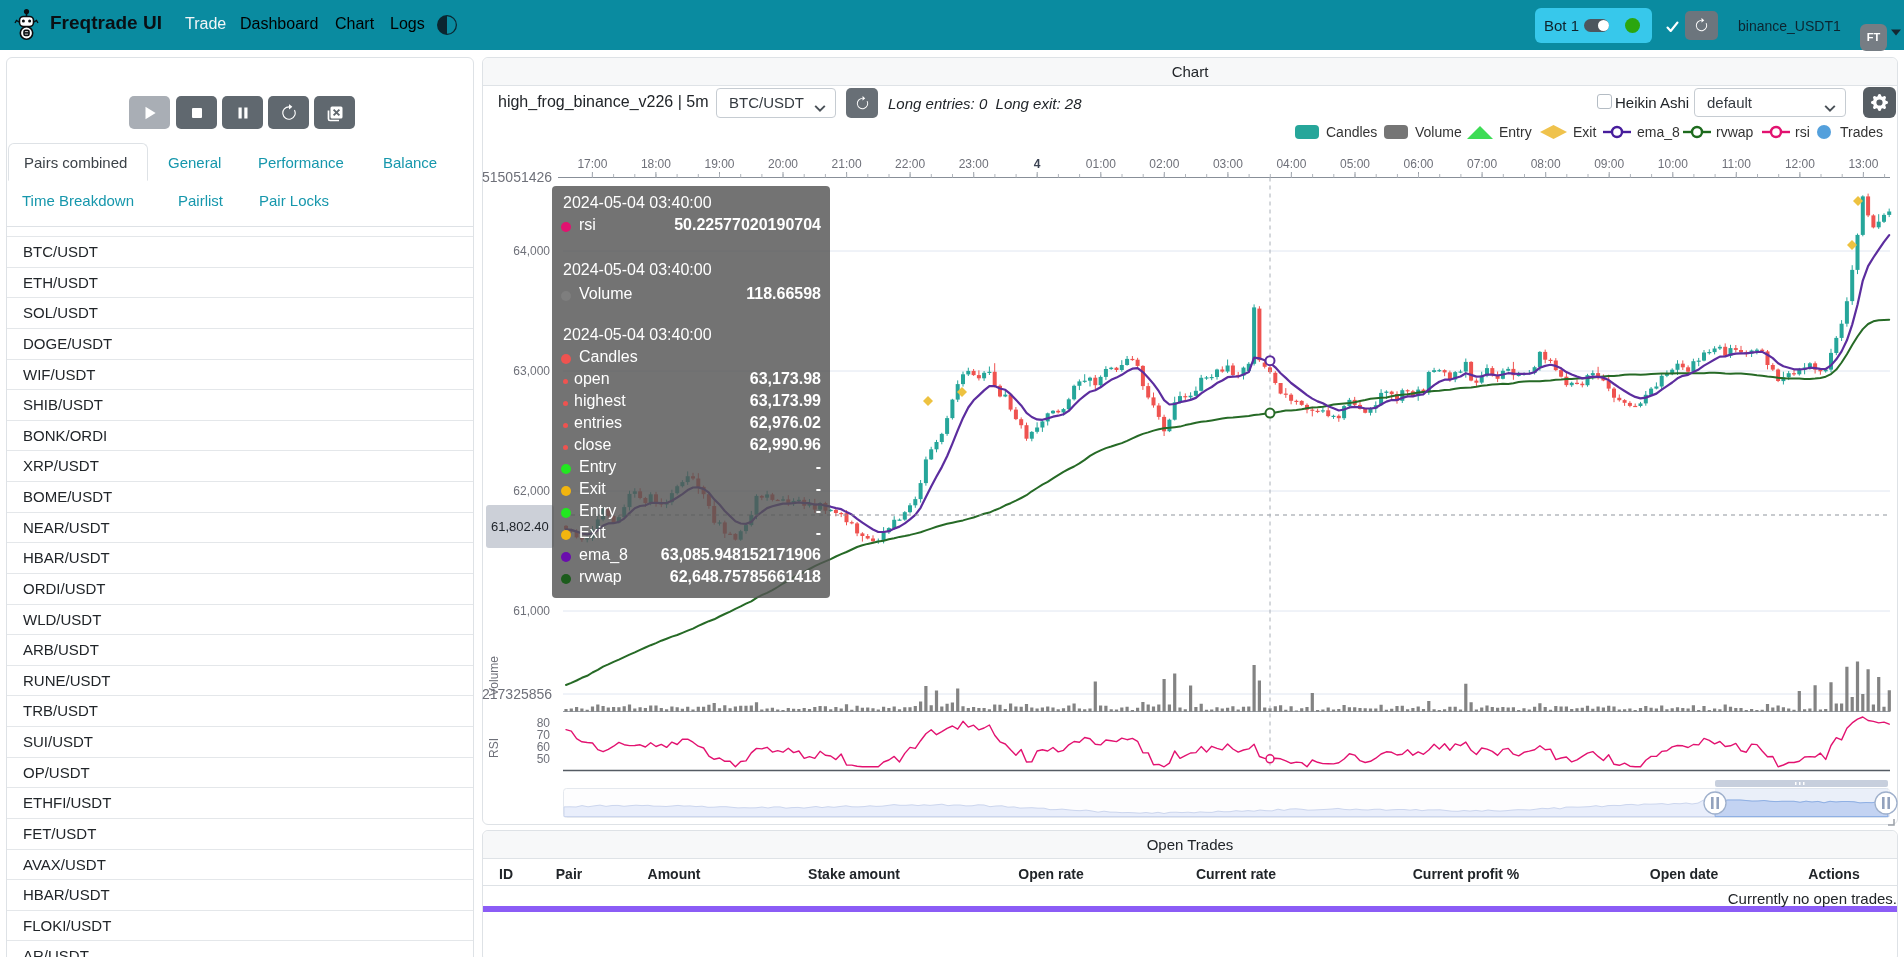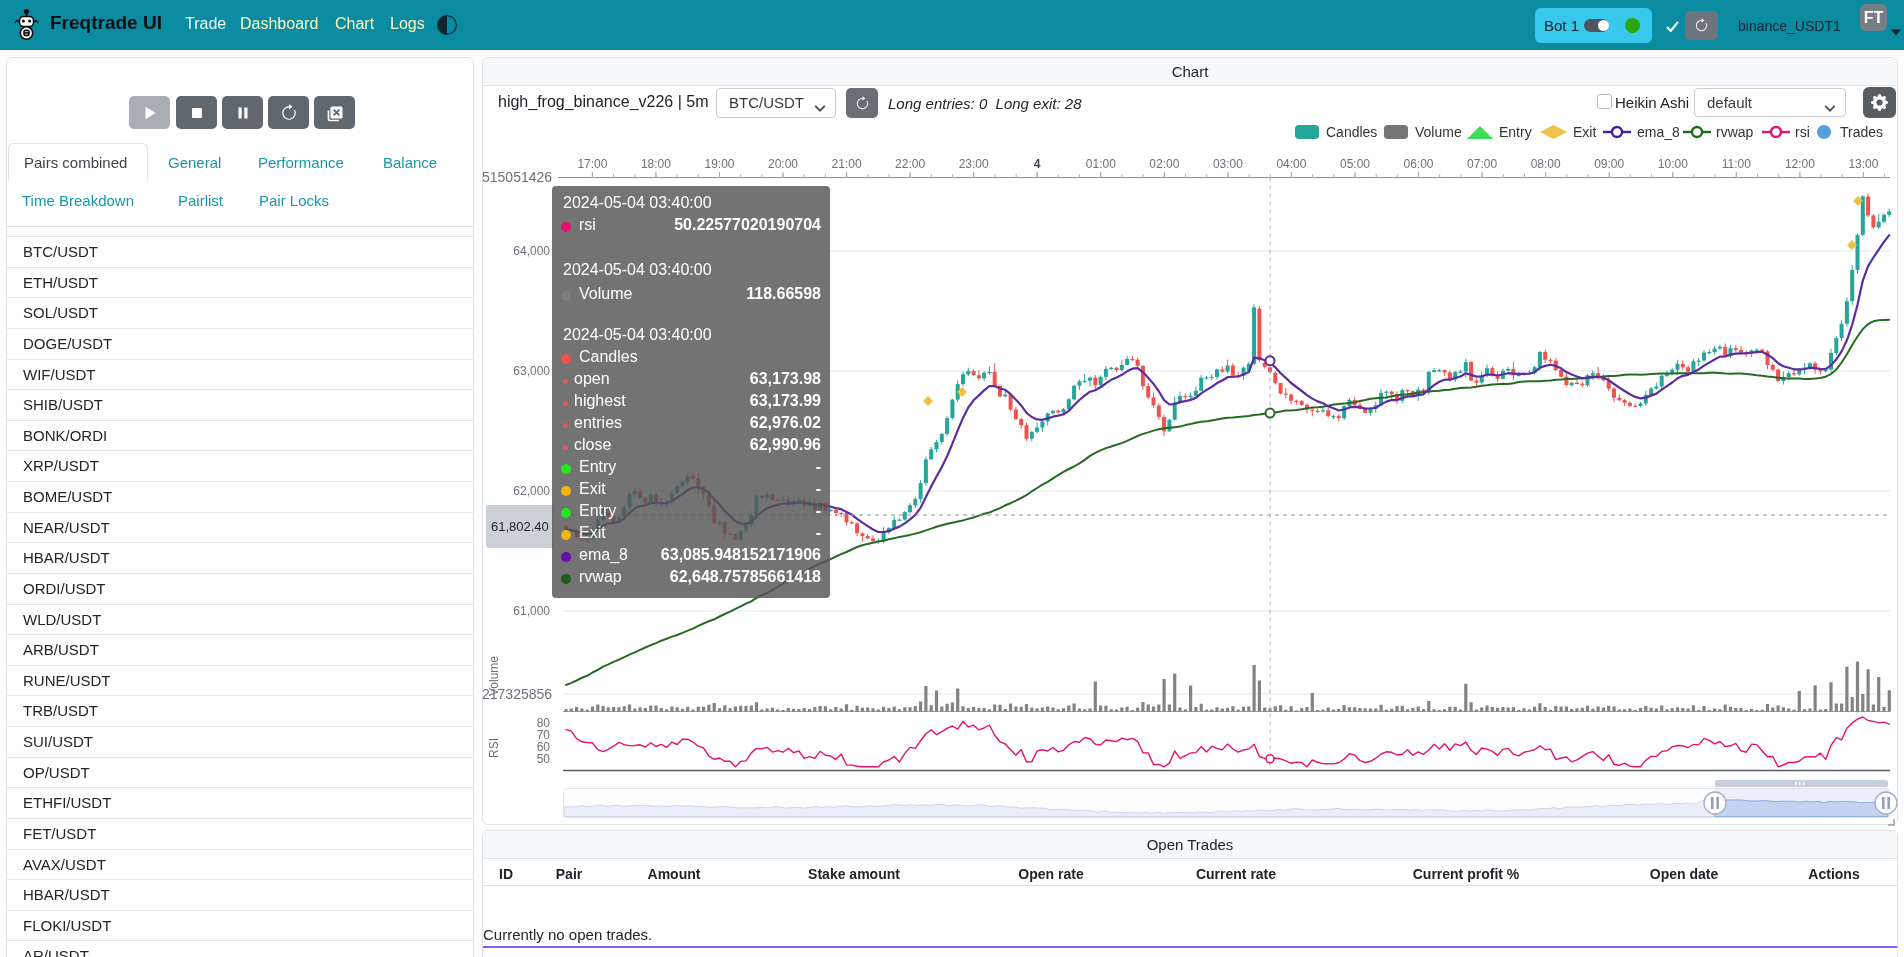--- a/index.html
+++ b/index.html
@@ -1,18 +1,18 @@
 <!DOCTYPE html>
 <html><head><meta charset="utf-8"><title>Freqtrade UI</title>
 <style>
 *{margin:0;padding:0;box-sizing:border-box;}
 html,body{width:1904px;height:957px;overflow:hidden;background:#fff;font-family:"Liberation Sans",sans-serif;color:#212529;}
 .abs{position:absolute;}
 #nav{position:absolute;left:0;top:0;width:1904px;height:50px;background:#0a8ba0;}
-.navlink{position:absolute;top:15px;font-size:16px;color:#fef9c3;}
+.navlink{position:absolute;top:15px;font-size:16px;color:#000000;}
 .panel{position:absolute;background:#fff;border:1px solid #dee2e6;border-radius:6px;}
 .phead{height:28px;background:#f7f8f9;border-bottom:1px solid #dfe3e7;border-radius:6px 6px 0 0;text-align:center;font-size:15px;line-height:28px;color:#212529;}
 .btn{position:absolute;width:41px;height:33px;background:#60686f;border-radius:5px;display:flex;align-items:center;justify-content:center;}
 .tab-link{position:absolute;font-size:15px;color:#1697ac;}
 .prow{height:30.64px;line-height:30.6px;border-bottom:1px solid #e4e7ea;font-size:15px;padding-left:16px;}
 .sel{position:absolute;background:#fff;border:1px solid #c6ccd2;border-radius:4px;font-size:15px;color:#343a40;}
 </style></head>
 <body>
 <div id="nav">
   <div class="abs" style="left:10px;top:8px;"><svg width="33" height="33" viewBox="0 0 33 33">
@@ -45,21 +45,21 @@
   <div class="abs" style="left:1666px;top:19px;"><svg width="13" height="12" viewBox="0 0 13 12" fill="none" stroke="#fff" stroke-width="2.1" stroke-linecap="round" stroke-linejoin="round">
         <path d="M1.5 6.5l3.2 3.5L11.5 1.5"></path>
       </svg></div>
   <div class="abs btn" style="left:1685px;top:11px;width:33px;height:29px;background:#6c757d;">
       <svg width="15" height="15" viewBox="0 0 16 16" fill="#fff">
         <path fill-rule="evenodd" d="M8 3a5 5 0 1 0 4.546 2.914.5.5 0 0 1 .908-.417A6 6 0 1 1 8 2v1z"></path>
         <path d="M8 4.466V.534a.25.25 0 0 1 .41-.192l2.36 1.966c.12.1.12.284 0 .384L8.41 4.658A.25.25 0 0 1 8 4.466z"></path>
       </svg>
     </div>
   <div class="abs" style="left:1738px;top:18px;font-size:14px;color:#0c2530;">binance_USDT1</div>
-  <div class="abs" style="left:1860px;top:4px;width:27px;height:27px;background:#767d84;border-radius:6px;color:#fff;font-size:16px;font-weight:700;text-align:center;line-height:27px;">FT</div>
+  <div class="abs" style="left:1860px;top:24px;width:27px;height:27px;background:#767d84;border-radius:6px;color:#fff;font-size:11px;font-weight:700;text-align:center;line-height:27px;">FT</div>
   <div class="abs" style="left:1891px;top:22px;"><svg width="10" height="8" viewBox="0 0 10 8" fill="#132831">
         <path d="M0 1.5h10L5 7.5z"></path>
       </svg></div>
 </div>
 
 <div class="panel" style="left:6px;top:57px;width:468px;height:905px;border-radius:6px 6px 0 0;">
   <div class="btn" style="left:122px;top:38px;background:#a9aeb5;">
       <svg width="18" height="18" viewBox="0 0 16 16" fill="#fff">
         <path d="M4 2.5v11l9-5.5-9-5.5z"></path>
       </svg>
@@ -886,13 +886,13 @@
       <span style="position:absolute;left:23px;top:8px;transform:translateX(-50%);font-weight:700;font-size:14px;">ID</span>
       <span style="position:absolute;left:86px;top:8px;transform:translateX(-50%);font-weight:700;font-size:14px;">Pair</span>
       <span style="position:absolute;left:191px;top:8px;transform:translateX(-50%);font-weight:700;font-size:14px;">Amount</span>
       <span style="position:absolute;left:371px;top:8px;transform:translateX(-50%);font-weight:700;font-size:14px;">Stake amount</span>
       <span style="position:absolute;left:568px;top:8px;transform:translateX(-50%);font-weight:700;font-size:14px;">Open rate</span>
       <span style="position:absolute;left:753px;top:8px;transform:translateX(-50%);font-weight:700;font-size:14px;">Current rate</span>
       <span style="position:absolute;left:983px;top:8px;transform:translateX(-50%);font-weight:700;font-size:14px;">Current profit %</span>
       <span style="position:absolute;left:1201px;top:8px;transform:translateX(-50%);font-weight:700;font-size:14px;">Open date</span>
       <span style="position:absolute;left:1351px;top:8px;transform:translateX(-50%);font-weight:700;font-size:14px;">Actions</span>
     </div>
-  <div class="abs" style="left:0;top:55px;width:1414px;height:26px;border-bottom:2px solid #8b5cf6;text-align:left;font-size:15px;line-height:26px;margin-top:36px;">Currently no open trades.</div>
+  <div class="abs" style="left:0;top:55px;width:1414px;height:26px;border-bottom:6px solid #8b5cf6;text-align:right;font-size:15px;line-height:26px;">Currently no open trades.</div>
 </div>
 </body></html>

